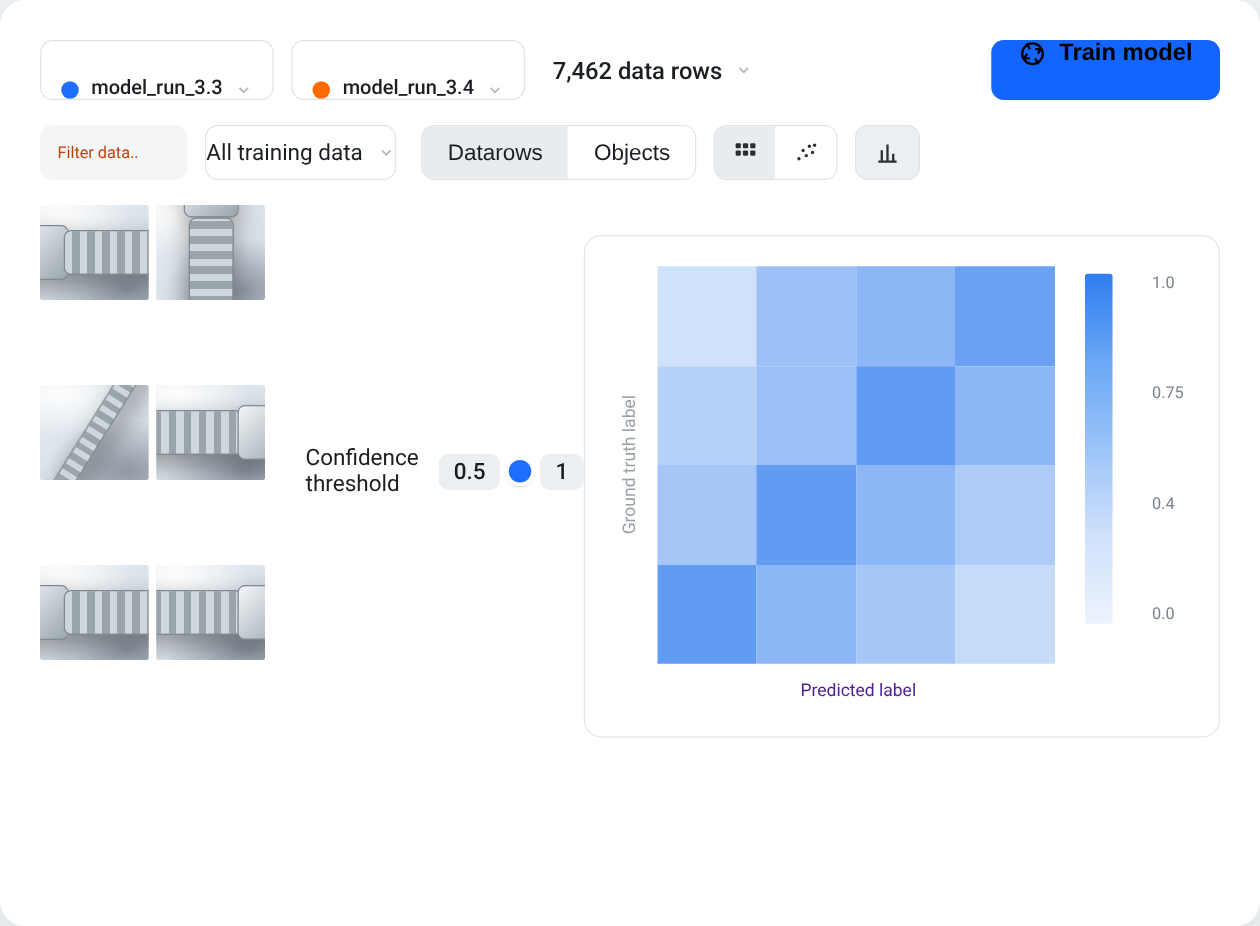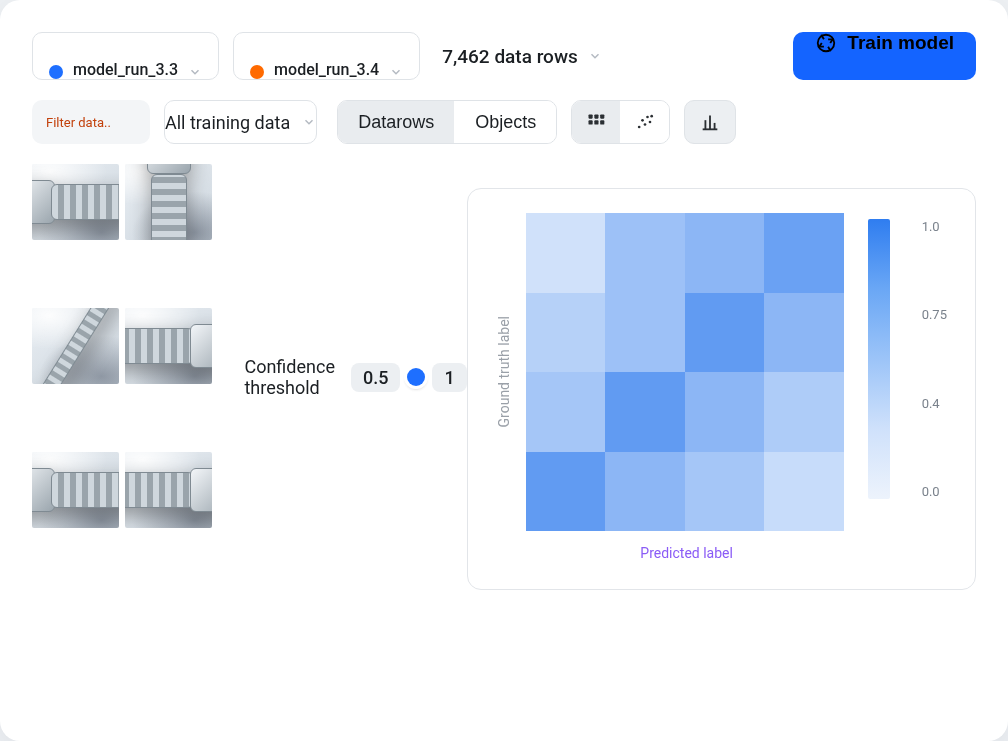--- a/index.html
+++ b/index.html
@@ -216,21 +216,21 @@
     color:#9aa0a8; font-size:14px; margin-right:14px;
     align-self:center;
   }
   .matrix {
     width:318px; height:318px;
     display:grid; grid-template-columns:repeat(4,1fr);
     grid-template-rows:repeat(4,1fr);
   }
   .cell { width:100%; height:100%; }
   .x-axis {
-    text-align:center; color:#8b5cf6; font-size:14px;
+    text-align:center; color:#4c1d95; font-size:14px;
     margin-top:14px; width:318px; margin-left:32px;
   }
   .cbar {
     position:relative;
     width:22px; height:280px;
     background:linear-gradient(to top,#edf3fc 0%, #cfe1fb 25%, #9cc4f8 50%, #6aa7f5 75%, #2f7df0 100%);
     border-radius:2px;
     margin-top:6px;
   }
   .cbar-labels {

